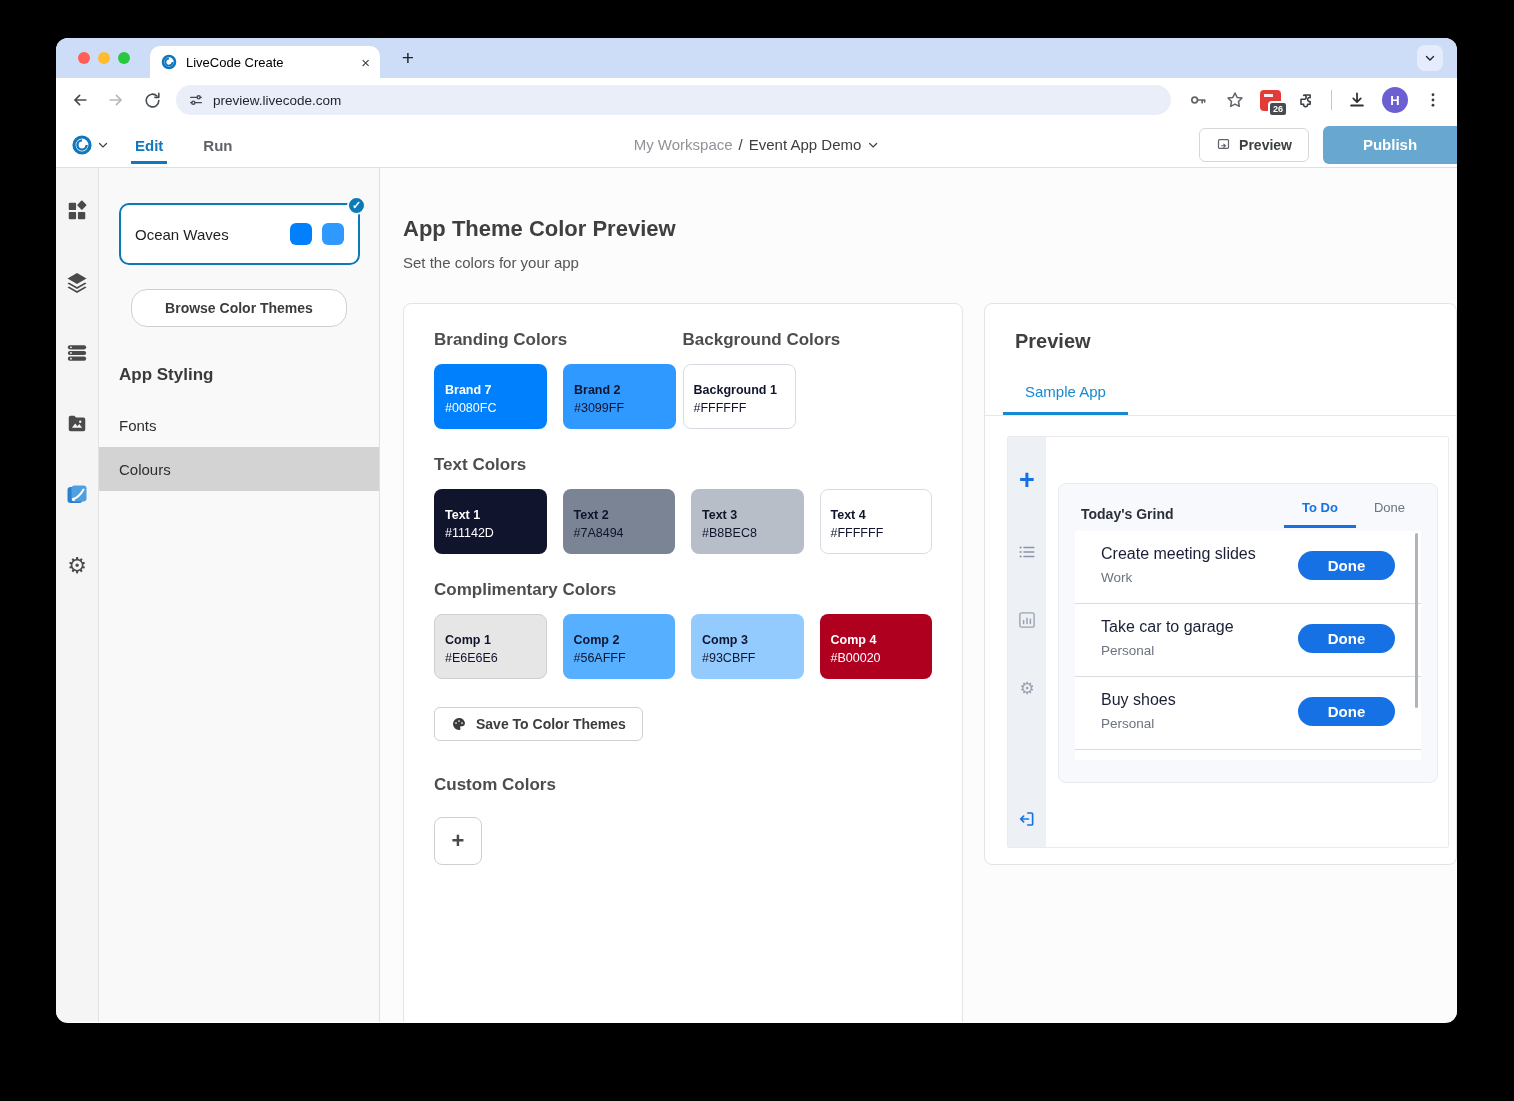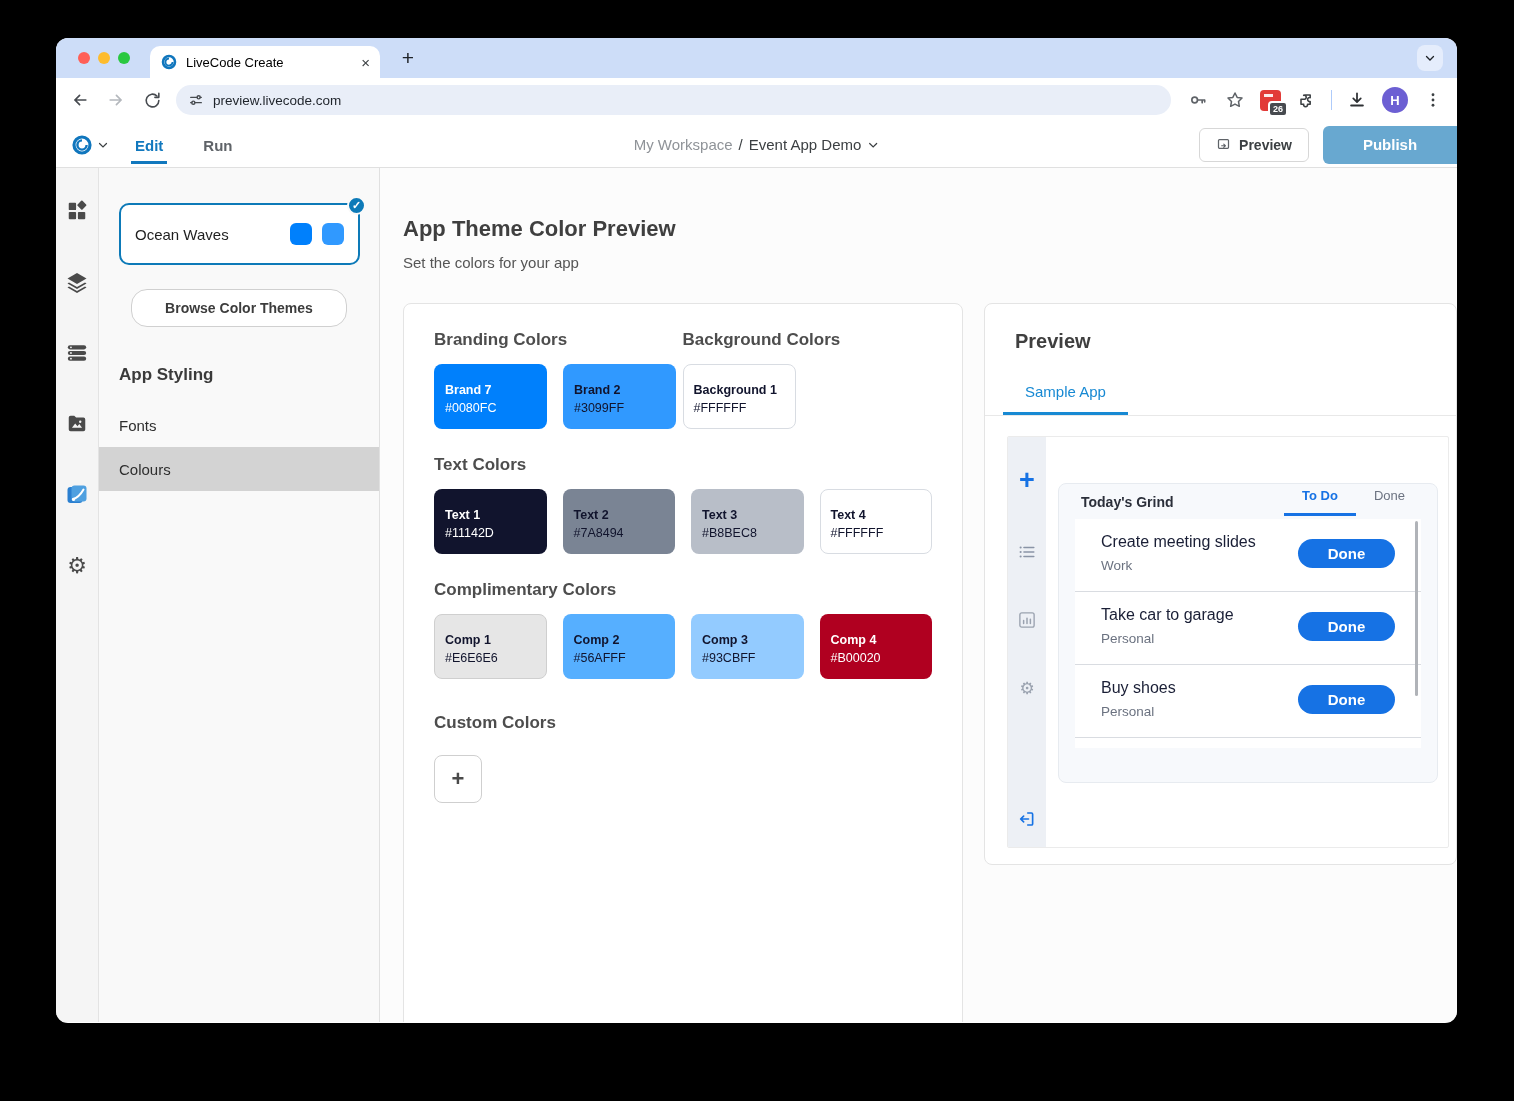--- a/index.html
+++ b/index.html
@@ -103,21 +103,21 @@
   .pv-tab { display:inline-block; font-size:15px; padding:0 22px 12px; border-bottom:3px solid transparent; }
   .app-frame { margin:20px 0 0 22px; width:442px; height:412px; border:1px solid #ebebeb; border-radius:2px;
                display:flex; background:#fff; overflow:hidden; }
   .app-rail { width:38px; background:#edf0f5; display:flex; flex-direction:column; align-items:center; padding-top:30px; position:relative; }
   .app-plus { font-size:27px; font-weight:bold; line-height:1; }
   .app-rail .aicon { margin-top:48px; color:#9aa2af; width:20px; height:20px; display:flex; align-items:center; justify-content:center; font-size:17px; }
   .app-exit { position:absolute; bottom:18px; }
   .app-main { flex:1; padding:24px 0 0 22px; position:relative; }
   .app-title { font-size:16px; color:#1a1f36; }
   .grind-card { margin-top:22px; margin-left:-10px; width:380px; height:300px; background:#f7f9fc;
-                border:1px solid #e7ebf0; border-radius:8px; padding:4px 14px 0 22px; }
+                border:1px solid #e7ebf0; border-radius:8px; padding:16px 14px 0 22px; }
   .grind-head { display:flex; align-items:center; }
   .grind-title { font-size:14px; font-weight:bold; color:#2b2f3a; flex:1; }
   .grind-tab { font-size:13px; padding:0 18px 10px; border-bottom:3px solid transparent; }
   .task-list { position:relative; margin-top:3px; margin-left:-6px; width:346px; background:#fff; padding-bottom:10px; }
   .task-row { position:relative; height:73px; border-bottom:1px solid #d9dce1; padding:14px 0 0 26px; }
   .task-title { font-size:16px; color:#1a1f36; }
   .task-cat { font-size:13.5px; color:#6b7280; margin-top:7px; }
   .done-btn { position:absolute; right:26px; top:20px; width:97px; height:29px; border:none; border-radius:15px;
               color:#fff; font-size:15px; font-weight:bold; font-family:inherit; }
   .scroll-thumb { position:absolute; right:3px; top:2px; width:3px; height:175px; background:#b0b3b8; border-radius:2px; }
@@ -376,20 +376,29 @@
             <div class="swatch" style="background-color: rgb(147, 203, 255); color: rgb(17, 20, 45);">
               <span class="sw-label">Comp 3</span>
               <span class="sw-hex">#93CBFF</span>
             </div>
             <div class="swatch" style="background-color: rgb(176, 0, 32); color: rgb(255, 255, 255);">
               <span class="sw-label">Comp 4</span>
               <span class="sw-hex">#B00020</span>
             </div>
           </div>
 
+          <button class="save-btn">
+            <svg width="16" height="16" viewBox="0 0 24 24">
+                <path d="M12 3a9 9 0 1 0 0 18c1.5 0 2.2-.9 2.2-1.9 0-.8-.5-1.3-.5-2 0-1 .8-1.8 1.9-1.8H17.5A4.5 4.5 0 0 0 21 11 8.5 8.5 0 0 0 12 3z" fill="#3c3c3c"></path>
+                <circle cx="7.5" cy="10.5" r="1.3" fill="#fff"></circle>
+                <circle cx="12" cy="7.5" r="1.3" fill="#fff"></circle>
+                <circle cx="16.5" cy="10.5" r="1.3" fill="#fff"></circle>
+              </svg>
+            <span>Save To Color Themes</span>
+          </button>
 
           <div class="custom-heading">Custom Colors</div>
           <div class="add-btn">
             <span>+</span>
           </div>
         </div>
 
         <div class="preview-panel">
           <div class="pv-title">Preview</div>
           <div class="pv-tabs">

